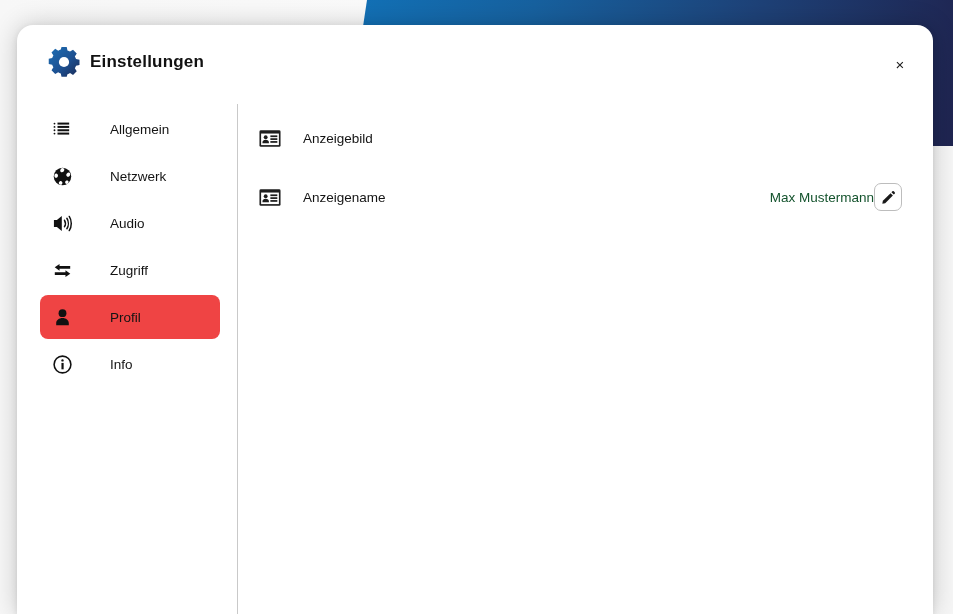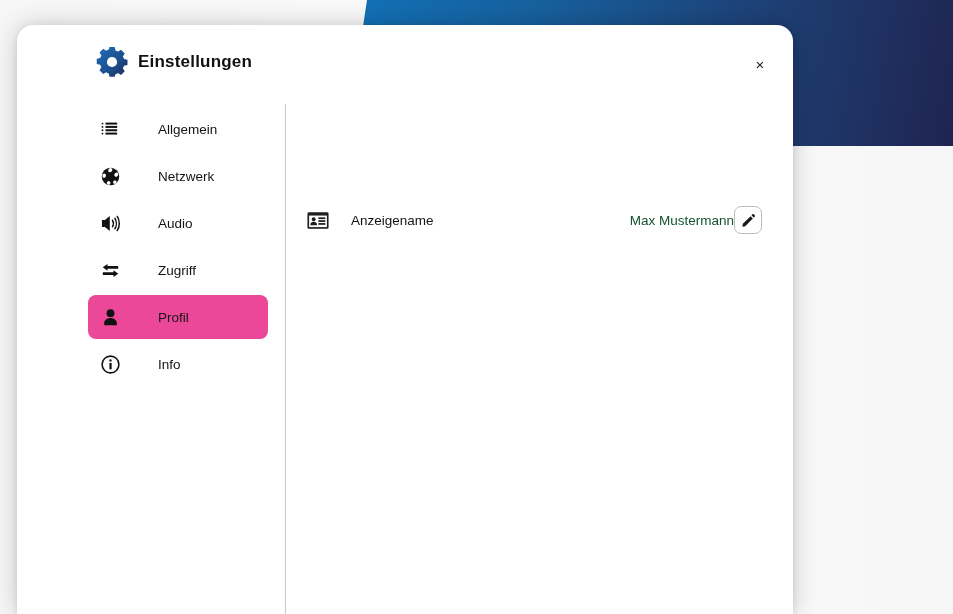--- a/index.html
+++ b/index.html
@@ -35,27 +35,26 @@
     position: absolute;
     top: 146px; left: 345px;
     width: 608px; height: 468px;
     background: linear-gradient(90deg,#ffffff 0%, #f6f6f6 100%);
   }
 
   
   #dialog {
     position: absolute;
     left: 17px; top: 25px;
-    width: 776px; height: 589px;
+    width: 916px; height: 589px;
     background: #ffffff;
     border-top-left-radius: 16px;
     border-top-right-radius: 16px;
     box-shadow: 0 0 26px rgba(0,0,0,.20), 0 2px 6px rgba(0,0,0,.10);
     overflow: hidden;
-    padding-left: 48px;
   }
 
   
   #titlebar {
     position: relative;
     height: 70px;
   }
   #app-icon {
     position: absolute; left: 31px; top: 21px;
     width: 32px; height: 32px;
@@ -97,21 +96,21 @@
   .nav-item {
     position: relative;
     display: flex; align-items: center;
     height: 44px;
     margin: 3px 17px 3px 23px;
     padding-left: 10px;
     border-radius: 8px;
     cursor: pointer;
     user-select: none;
   }
-  .nav-item.selected { background: #ec4899; }
+  .nav-item.selected { background: #ef4444; }
   .nav-icon {
     width: 24px; height: 24px;
     display: flex; align-items: center; justify-content: center;
     flex: 0 0 24px;
   }
   .nav-label {
     margin-left: 36px;
     font-size: 13.5px;
     color: #141414;
   }
@@ -122,21 +121,21 @@
     position: relative;
     padding: 0;
   }
   .setting-row {
     position: absolute;
     left: 21px; right: 31px;
     height: 36px;
     display: flex; align-items: center;
   }
   #row-picture { top: 25px; }
-  #row-name    { top: 107px; }
+  #row-name    { top: 84px; }
 
   .row-icon {
     width: 24px; height: 24px;
     flex: 0 0 24px;
     display: flex; align-items: center; justify-content: center;
   }
   .row-label {
     margin-left: 21px;
     font-size: 13.5px;
     color: #141414;
@@ -266,20 +265,35 @@
             </svg>
           </span>
           <span class="nav-label">Info</span>
         </div>
 
         <div id="sidebar-divider"></div>
       </nav>
 
       <section id="content">
 
+        <div class="setting-row" id="row-picture">
+          <span class="row-icon">
+            <svg viewBox="0 0 24 20" width="22" height="19" aria-hidden="true">
+              <rect x="0.5" y="0.9" width="23" height="18.2" rx="1.6" fill="#1e1e1e"></rect>
+              <rect x="2.3" y="4.6" width="19.4" height="12.6" fill="#ffffff"></rect>
+              <circle cx="7.3" cy="8.6" r="2.1" fill="#1e1e1e"></circle>
+              <path fill="#1e1e1e" d="M7.3 11.3c-2.1 0-3.5 1.1-3.5 2.5v1.4h7v-1.4c0-1.4-1.4-2.5-3.5-2.5Z"></path>
+              <rect x="12.4" y="6.6" width="7.6" height="1.9" fill="#1e1e1e"></rect>
+              <rect x="12.4" y="9.7" width="7.6" height="1.9" fill="#1e1e1e"></rect>
+              <rect x="12.4" y="12.8" width="7.6" height="1.9" fill="#1e1e1e"></rect>
+            </svg>
+          </span>
+          <span class="row-label">Anzeigebild</span>
+          <span class="row-spacer"></span>
+        </div>
 
         <div class="setting-row" id="row-name">
           <span class="row-icon">
             <svg viewBox="0 0 24 20" width="22" height="19" aria-hidden="true">
               <rect x="0.5" y="0.9" width="23" height="18.2" rx="1.6" fill="#1e1e1e"></rect>
               <rect x="2.3" y="4.6" width="19.4" height="12.6" fill="#ffffff"></rect>
               <circle cx="7.3" cy="8.6" r="2.1" fill="#1e1e1e"></circle>
               <path fill="#1e1e1e" d="M7.3 11.3c-2.1 0-3.5 1.1-3.5 2.5v1.4h7v-1.4c0-1.4-1.4-2.5-3.5-2.5Z"></path>
               <rect x="12.4" y="6.6" width="7.6" height="1.9" fill="#1e1e1e"></rect>
               <rect x="12.4" y="9.7" width="7.6" height="1.9" fill="#1e1e1e"></rect>

